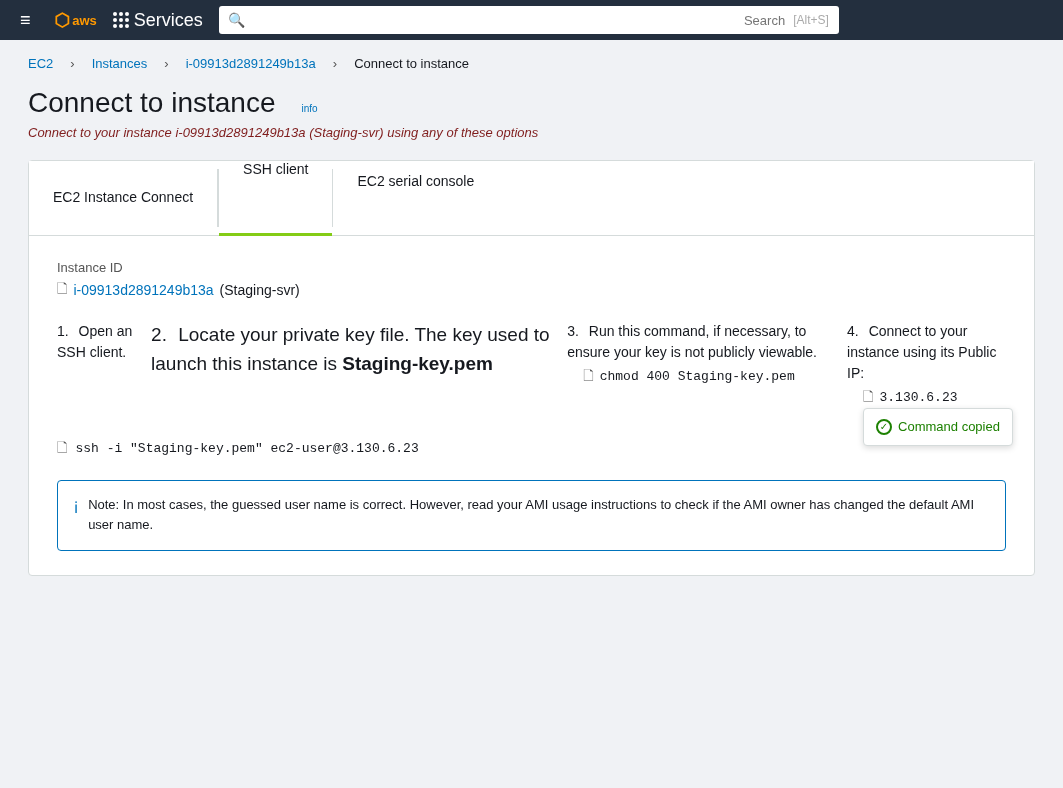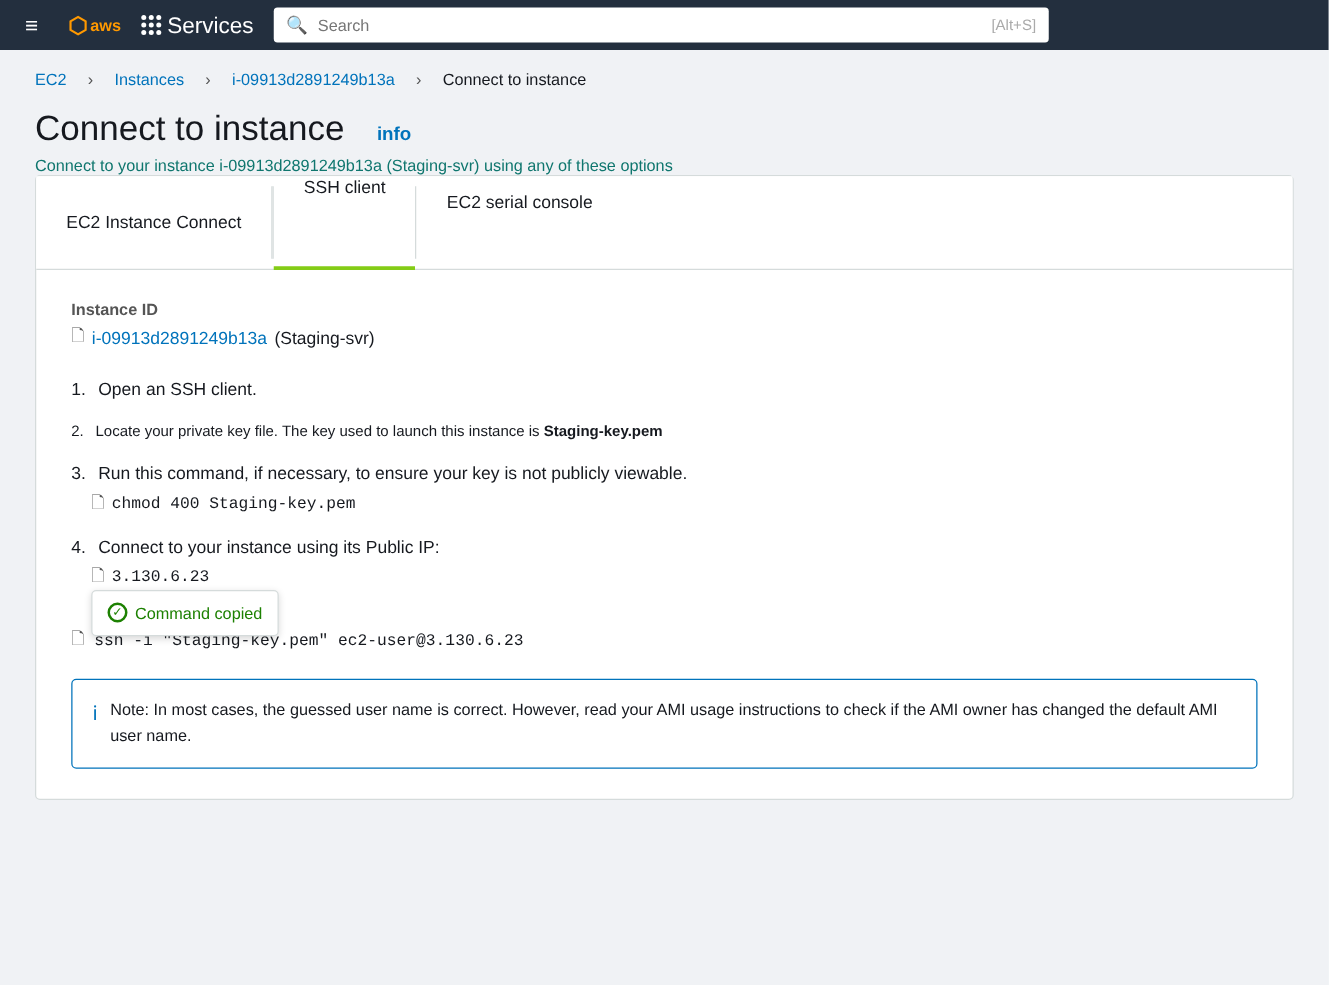--- a/index.html
+++ b/index.html
@@ -45,44 +45,44 @@
         <div class="grid-dot"></div>
       <div class="grid-dot"></div>
         <div class="grid-dot"></div>
         <div class="grid-dot"></div>
     </div>
     <span>Services</span>
   </div>
 
   <div style="flex:1; background:#fff; border-radius:3px; height:28px; display:flex; align-items:center; padding:0 10px; gap:8px; max-width:620px;">
     <span style="color:#888; font-size:14px;">🔍</span>
-    <input style="border: none; outline: none; font-size: 13px; flex: 1 1 0%; background: transparent; color: rgb(85, 85, 85);" placeholder="Search">
+    <input style="border: none; outline: none; font-size: 13px; flex: 1 1 0%; background: transparent; color: rgb(85, 85, 85); text-align: right;" placeholder="Search">
     <span style="color:#aaa; font-size:12px;text-align:right;">[Alt+S]</span>
   </div>
 </nav>
 
 <div style="background:#f0f2f5; padding:16px 28px; min-height:748px;">
 
   <div style="display:flex; align-items:flex-start; gap:17px; font-size:13px; margin-bottom:16px;">
     <a style="color:#0073bb; cursor:pointer; text-decoration:none;">EC2</a>
     <span style="color:#555;">›</span>
     <a style="color:#0073bb; cursor:pointer; text-decoration:none;">Instances</a>
     <span style="color:#555;">›</span>
     <a style="color:#0073bb; cursor:pointer; text-decoration:none;">i-09913d2891249b13a</a>
     <span style="color:#555;">›</span>
     <span style="color:#16191f;">Connect to instance</span>
   </div>
 
   <div style="margin-bottom:6px;">
     <h1 style="font-size:28px; font-weight:300; color:#16191f; display:flex; align-items:baseline; gap:10px;">
       <span>Connect to instance</span>
-      <a style="font-size:15px; color:#0073bb; cursor:pointer; font-weight:700;padding-left:16px;">info</a>
+      <a style="font-size:10px; color:#0073bb; cursor:pointer; font-weight:400;padding-left:16px;">info</a>
     </h1>
   </div>
-  <p style="font-size:13px; color:#0f766e; ">Connect to your instance i-09913d2891249b13a (Staging-svr) using any of these options</p>
+  <p style="font-size:13px; color:#7f1d1d; margin-bottom:20px;font-style:italic;">Connect to your instance i-09913d2891249b13a (Staging-svr) using any of these options</p>
 
   <div style="background:#fff; border:1px solid #d5dbdb; border-radius:4px;">
 
     <div style="display:flex; border-bottom:1px solid #d5dbdb; background:#fff;">
       <div style="padding:28px 24px; font-size:14px; cursor:pointer; color:#16191f; border-bottom:3px solid transparent; margin-bottom:-1px;">
         <span>EC2 Instance Connect</span>
       </div>
       <div style="width:1px; background:#d5dbdb; margin:8px 0;"></div>
       <div style="width:1px; background:#d5dbdb; margin:8px 0;"></div>
       <div style="padding:0 24px; font-size:14px; cursor:pointer; color:#16191f; border-bottom:3px solid #84cc16; margin-bottom:-1px; font-weight:500;">
@@ -90,36 +90,36 @@
       </div>
       <div style="width:1px; background:#d5dbdb; margin:8px 0;"></div>
       <div style="padding:12px 24px; font-size:14px; cursor:pointer; color:#16191f; border-bottom:3px solid transparent; margin-bottom:-1px;">
         <span>EC2 serial console</span>
       </div>
     </div>
 
     <div style="padding:24px 28px;">
 
       <div style="margin-bottom:20px;">
-        <div style="font-size:13px; color:#555; margin-bottom:4px;font-weight:bold;">Instance ID</div>
+        <div style="font-size:13px; color:#555; margin-bottom:4px;">Instance ID</div>
         <div style="display:flex; align-items:center; gap:6px; font-size:14px;">
           <span style="color:#555; cursor:pointer; font-size:13px;">🗋</span>
           <a style="color:#0073bb; cursor:pointer; text-decoration:none;">i-09913d2891249b13a</a>
           <span>(Staging-svr)</span>
         </div>
       </div>
 
-      <div style="display:flex; flex-direction:column; gap:14px; margin-bottom:20px;">
+      <div style="display:flex; gap:14px; margin-bottom:20px;">
 
         <div style="font-size:14px; line-height:1.5;">
           <span style="margin-right:6px;">1.</span>
           <span>Open an SSH client.</span>
         </div>
 
-        <div style="font-size:12px; line-height:1.5;">
+        <div style="font-size:19px; line-height:1.5;">
           <span style="margin-right:6px;">2.</span>
           <span>Locate your private key file. The key used to launch this instance is <strong>Staging-key.pem</strong></span>
         </div>
 
         <div style="font-size:14px; line-height:1.5;">
           <span style="margin-right:6px;">3.</span>
           <span>Run this command, if necessary, to ensure your key is not publicly viewable.</span>
           <div style="display:flex; align-items:center; gap:6px; margin-top:4px; font-family:'Courier New',monospace; font-size:13px; margin-left:16px;">
             <span style="color:#555; cursor:pointer; font-size:13px;">🗋</span>
             <span>chmod 400 Staging-key.pem</span>

